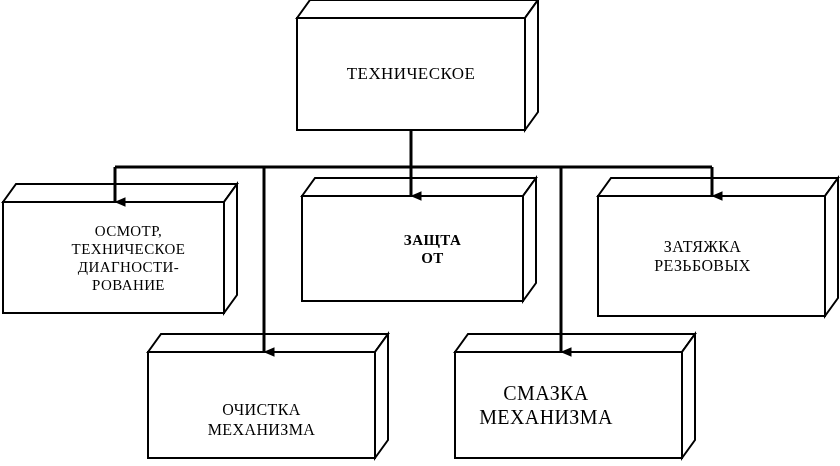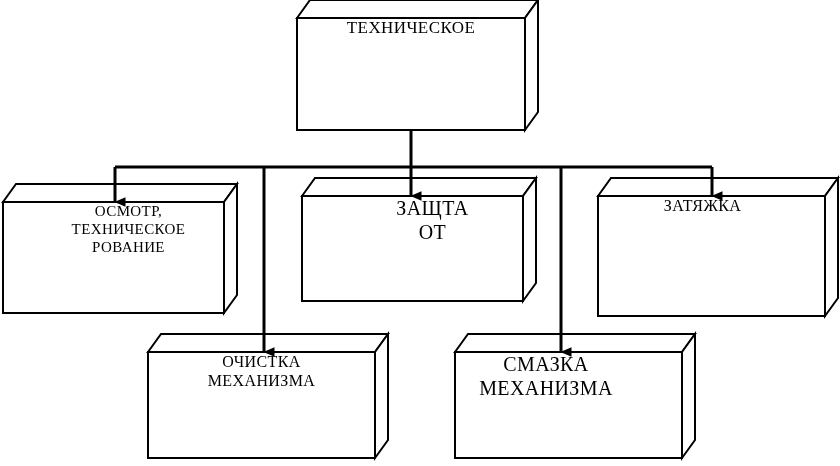--- a/index.html
+++ b/index.html
@@ -23,20 +23,21 @@
     top: 0;
     width: 840px;
     height: 466px;
     display: block;
   }
   .box-label {
     position: absolute;
     display: flex;
     flex-direction: column;
     align-items: center;
+    justify-content: center;
     text-align: center;
     color: #000000;
     font-family: "Liberation Serif", "DejaVu Serif", serif;
     font-weight: 400;
     letter-spacing: 0.4px;
     line-height: 1.2;
     white-space: pre;
     pointer-events: none;
     user-select: none;
   }
@@ -93,20 +94,20 @@
         <line x1="115" y1="167" x2="115" y2="202" stroke="#000000" stroke-width="3" marker-end="url(#arrowhead)"></line>
         <line x1="411" y1="167" x2="411" y2="196" stroke="#000000" stroke-width="3" marker-end="url(#arrowhead)"></line>
         <line x1="712" y1="167" x2="712" y2="196" stroke="#000000" stroke-width="3" marker-end="url(#arrowhead)"></line>
         <line x1="264" y1="167" x2="264" y2="352" stroke="#000000" stroke-width="3" marker-end="url(#arrowhead)"></line>
         <line x1="561" y1="167" x2="561" y2="352" stroke="#000000" stroke-width="3" marker-end="url(#arrowhead)"></line>
       </g>
   </svg>
 
   <div id="labels-layer">
       <div class="box-label" style="left: 297px; top: 18px; width: 228px; height: 112px; font-size: 17px;"><span>ТЕХНИЧЕСКОЕ</span></div>
-      <div class="box-label" style="left: 3px; top: 202px; width: 251px; height: 111px; font-size: 15px;"><span>ОСМОТР,</span><span>ТЕХНИЧЕСКОЕ</span><span>РОВАНИЕ</span></div>
-      <div class="box-label" style="left: 302px; top: 196px; width: 261px; height: 105px; font-size: 20px;"><span>ЗАЩТА</span><span>ОТ</span></div>
-      <div class="box-label" style="left: 598px; top: 196px; width: 209px; height: 120px; font-size: 16px;"><span>ЗАТЯЖКА</span></div>
+      <div class="box-label" style="left: 3px; top: 202px; width: 251px; height: 111px; font-size: 15px;"><span>ОСМОТР,</span><span>ТЕХНИЧЕСКОЕ</span><span>ДИАГНОСТИ-</span><span>РОВАНИЕ</span></div>
+      <div class="box-label" style="left: 302px; top: 196px; width: 261px; height: 105px; font-size: 15px; font-weight: bold;"><span>ЗАЩТА</span><span>ОТ</span></div>
+      <div class="box-label" style="left: 598px; top: 196px; width: 209px; height: 120px; font-size: 16px;"><span>ЗАТЯЖКА</span><span>РЕЗЬБОВЫХ</span></div>
       <div class="box-label" style="left: 148px; top: 352px; width: 227px; height: 135px; font-size: 16px;"><span>ОЧИСТКА</span><span>МЕХАНИЗМА</span></div>
       <div class="box-label" style="left: 455px; top: 352px; width: 182px; height: 106px; font-size: 20px;"><span>СМАЗКА</span><span>МЕХАНИЗМА</span></div>
     </div>
 
 </div>
 
 </body></html>

